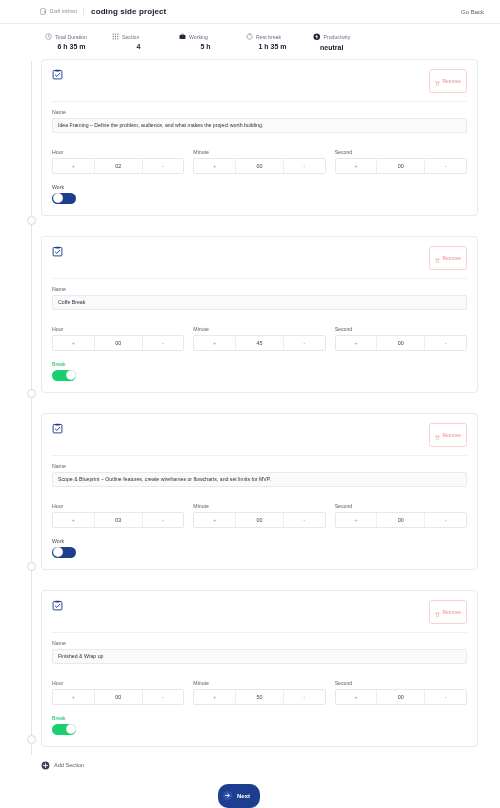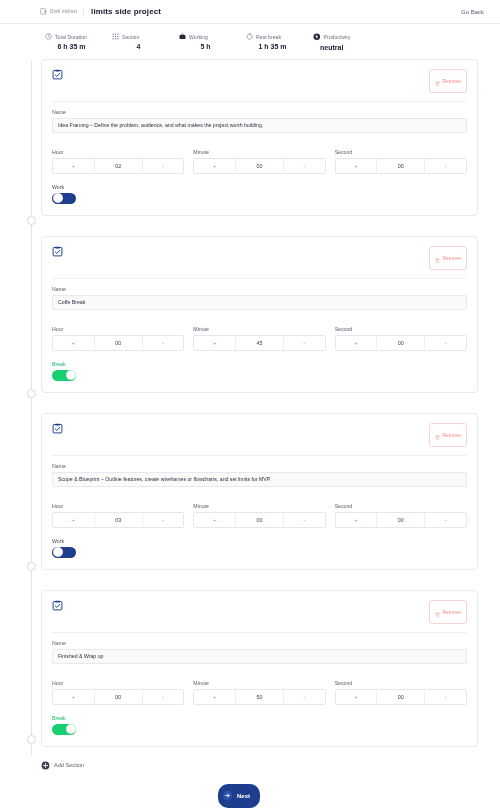--- a/index.html
+++ b/index.html
@@ -267,21 +267,21 @@
 <div class="topbar">
   <div class="draft-chip">
     <span class="glyph">
       <svg width="7" height="7" viewBox="0 0 16 16">
         <rect x="1.5" y="1.5" width="11" height="13" rx="1.5" fill="none" stroke="#8a8f9c" stroke-width="1.4"></rect>
         <path d="M9 9.5 L13.5 5 L15 6.5 L10.5 11 L8.7 11.3 Z" fill="#8a8f9c"></path>
       </svg>
     </span>
     <span class="draft-label">Draft inkfmst</span>
   </div>
-  <span class="proj-title">limits side project</span>
+  <span class="proj-title">coding side project</span>
   <span class="go-back">Go Back</span>
 </div>
 
 <div class="stats">
 
   <div class="stat">
     <div class="stat-top">
       <span class="stat-ico">
         <svg width="7" height="7" viewBox="0 0 16 16">
           <circle cx="8" cy="8" r="6.5" fill="none" stroke="#6b7080" stroke-width="1.2"></circle>

